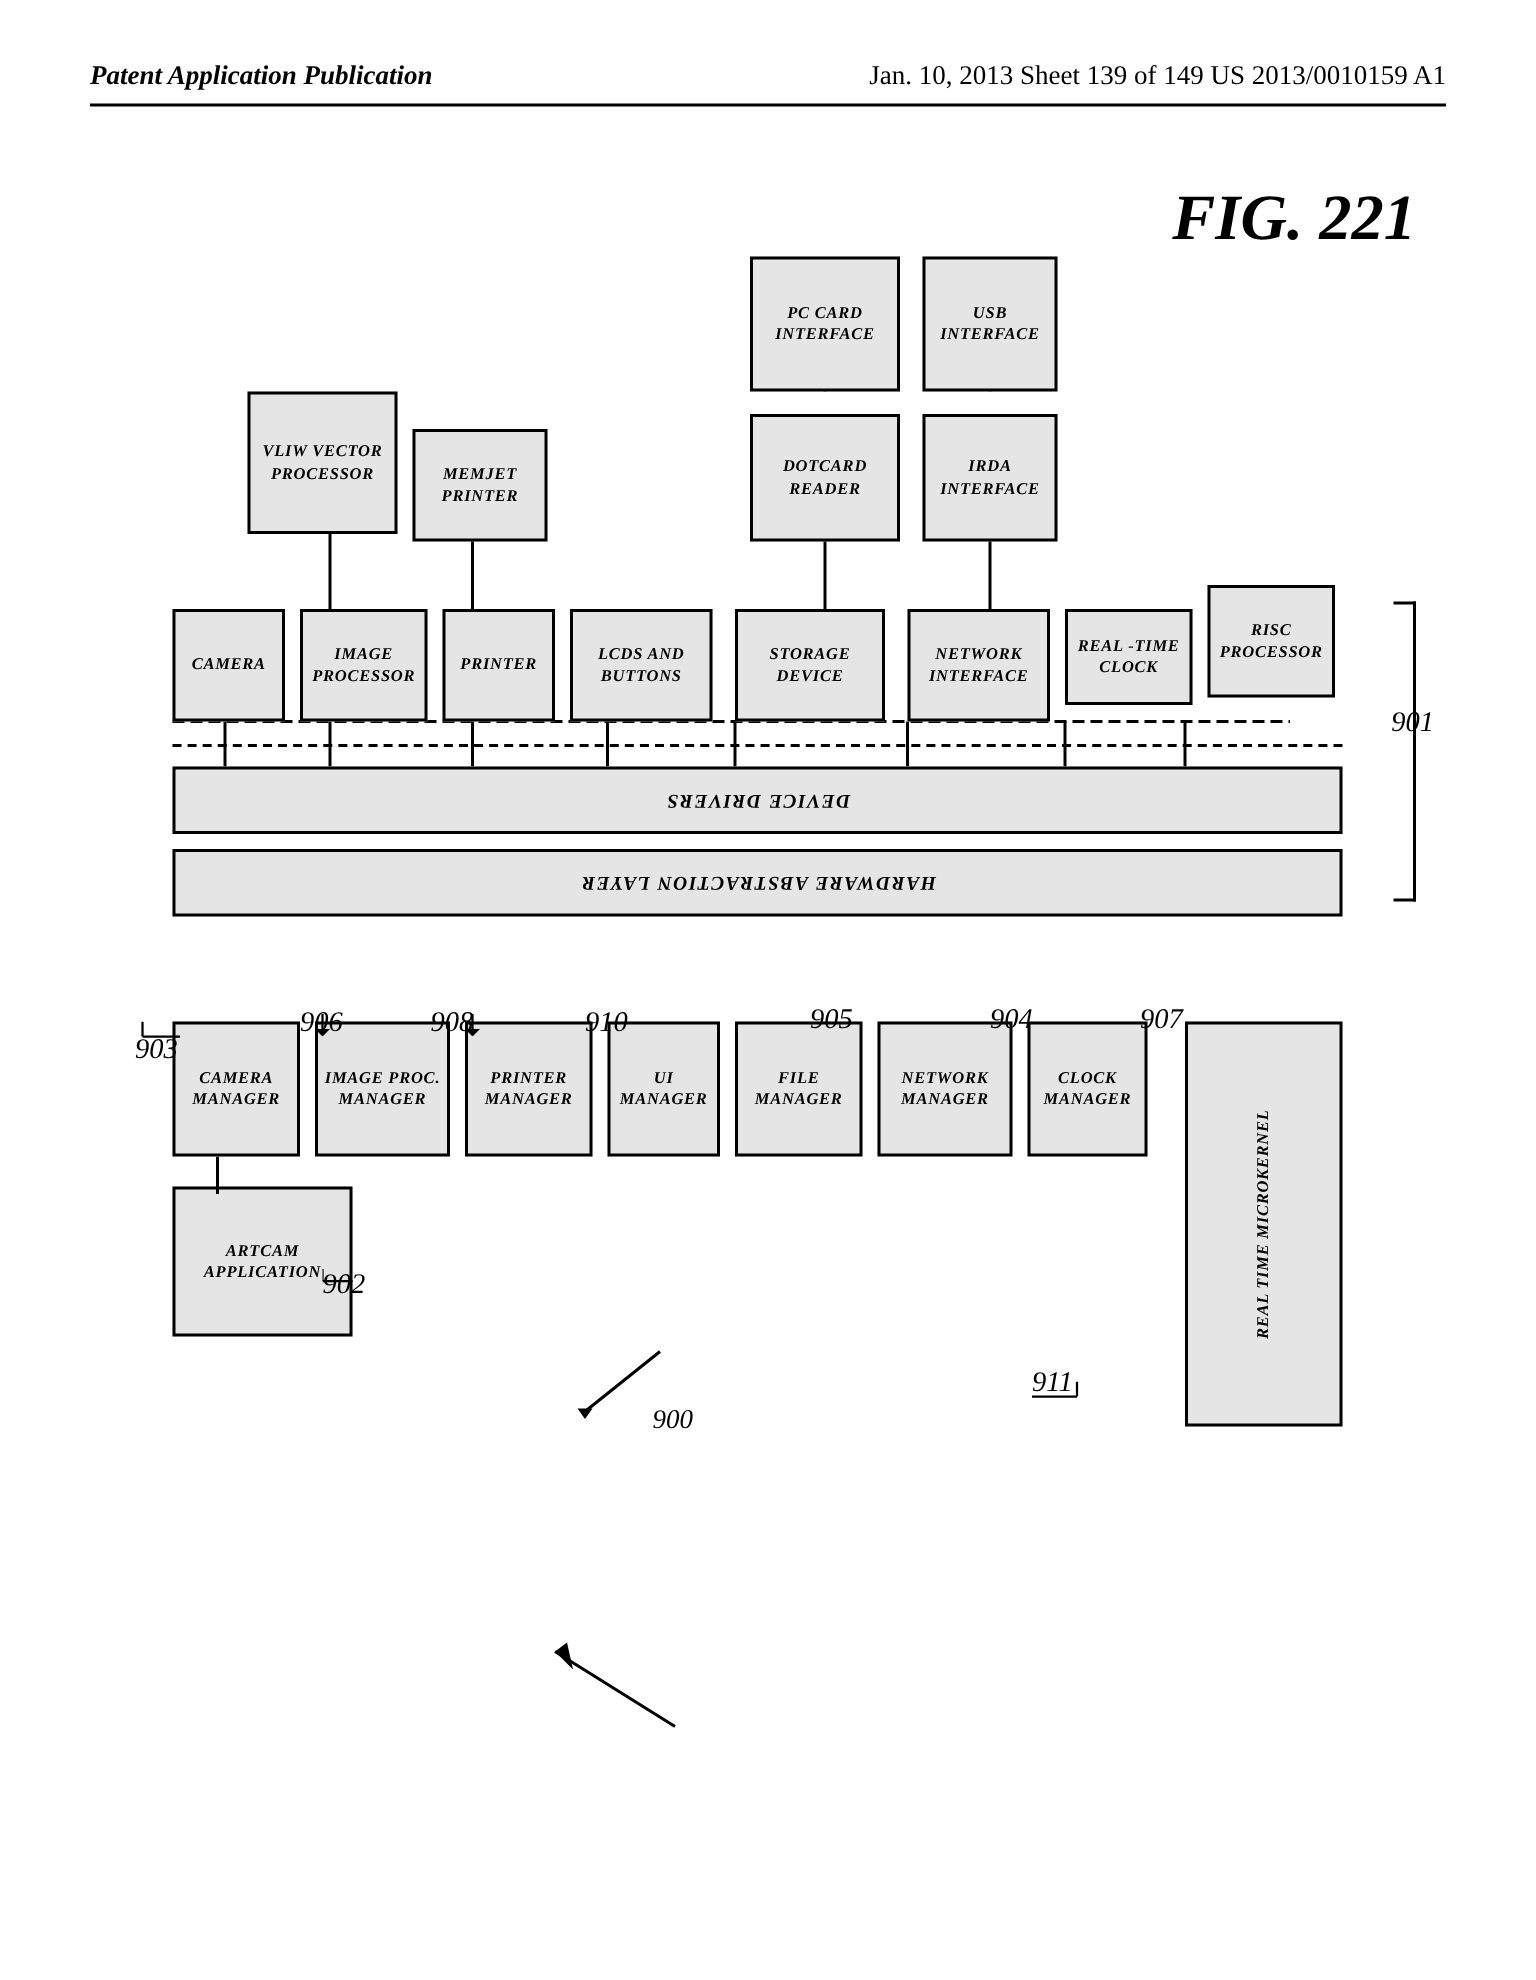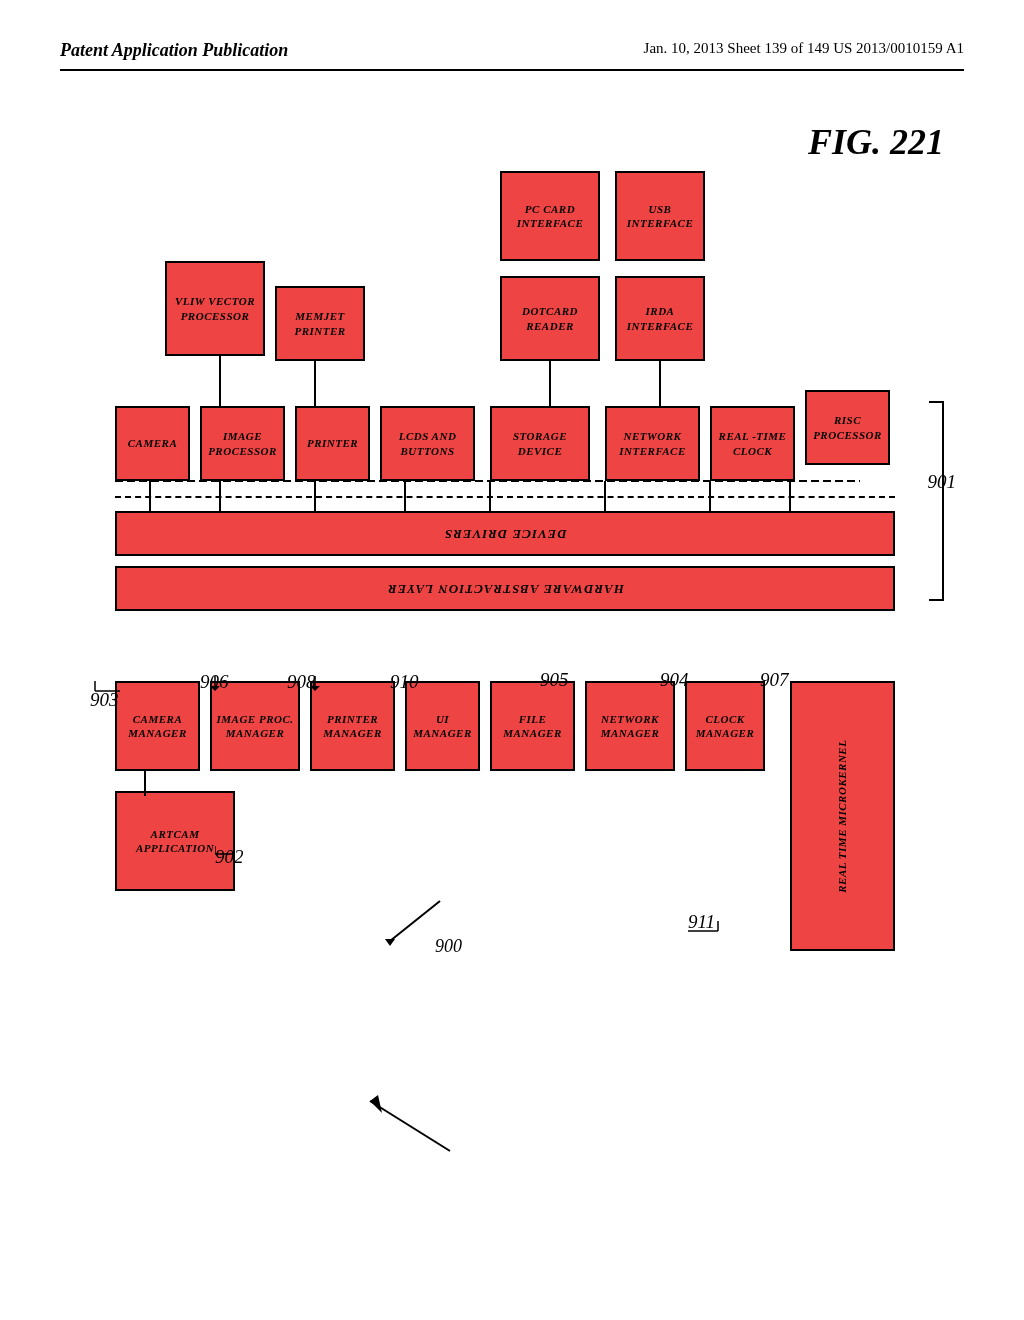--- a/index.html
+++ b/index.html
@@ -30,48 +30,48 @@
       padding-bottom: 8px;
     }
 
     .header-left {
       font-size: 18px;
       font-weight: bold;
       font-style: italic;
     }
 
     .header-right {
-      font-size: 15px;
+      font-size: 18px;
       text-align: left;
     }
 
     
     .diagram-area {
       position: relative;
       width: 100%;
       height: 1160px;
       margin-top: 20px;
     }
 
     
     .fig-label {
       position: absolute;
       top: 30px;
       right: 20px;
-      font-size: 36px;
+      font-size: 43px;
       font-style: italic;
       font-weight: bold;
       font-family: 'Times New Roman', Times, serif;
     }
 
     
     .box {
       position: absolute;
       border: 2px solid #000;
-      background: #ef4444;
+      background: #e5e5e5;
       display: flex;
       align-items: center;
       justify-content: center;
       text-align: center;
       font-size: 11px;
       font-weight: bold;
       letter-spacing: 0.5px;
       line-height: 1.3;
       font-style: italic;
     }
@@ -197,21 +197,21 @@
     </div>
 
     <div class="box" style="left:430px; top:315px; width:100px; height:75px;">
       <span>STORAGE<br>DEVICE</span>
     </div>
 
     <div class="box" style="left:545px; top:315px; width:95px; height:75px;">
       <span>NETWORK<br>INTERFACE</span>
     </div>
 
-    <div class="box" style="left:650px; top:315px; width:85px; height:75px;">
+    <div class="box" style="left:650px; top:315px; width:85px; height:64px;">
       <span>REAL -TIME<br>CLOCK</span>
     </div>
 
     <div class="box" style="left:745px; top:299px; width:85px; height:75px;">
       <span>RISC<br>PROCESSOR</span>
     </div>
 
     <div style="position:absolute; top:405px; left:55px; width:780px; height:2px; border-top: 2px dashed #000;"></div>
 
     <div class="box" style="left:55px; top:420px; width:780px; height:45px; border:2px solid #000;">

